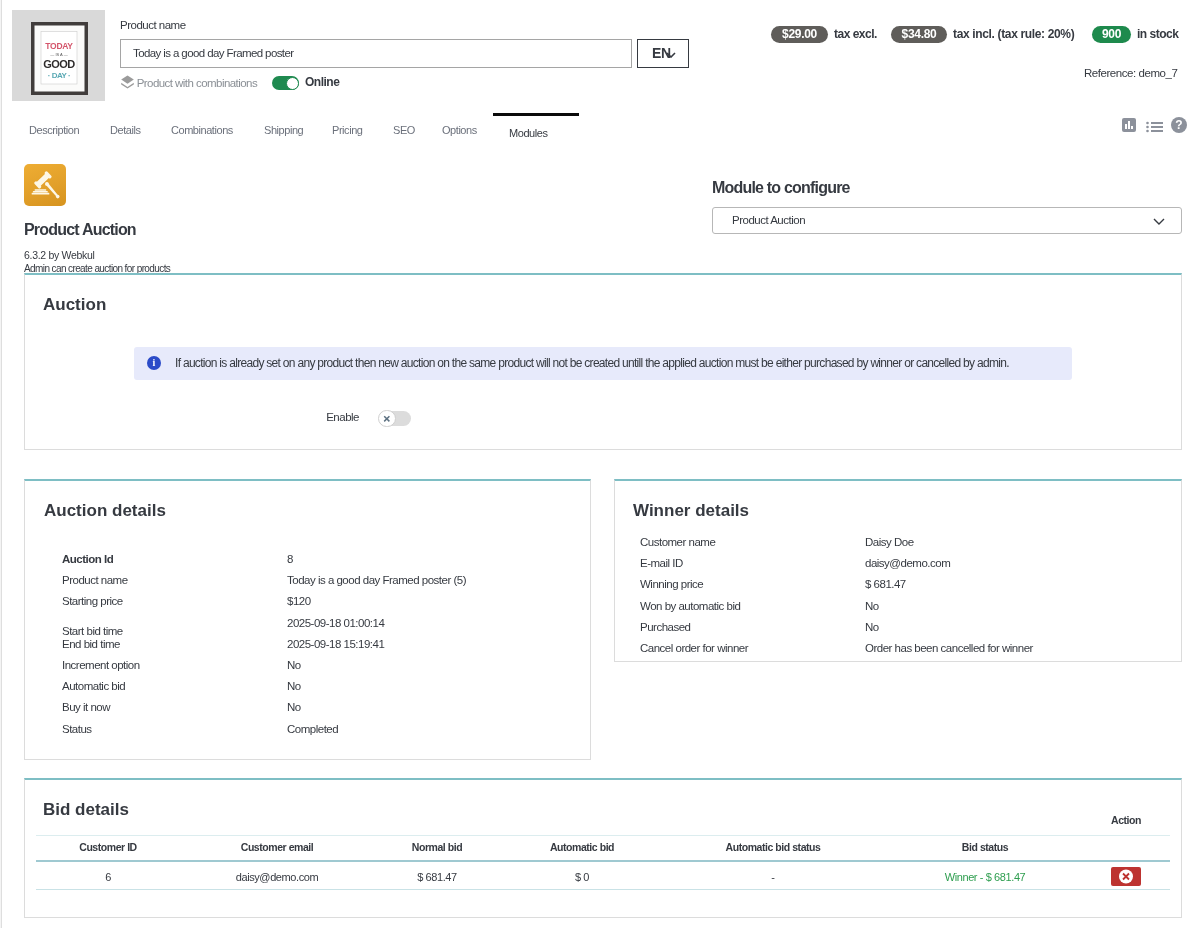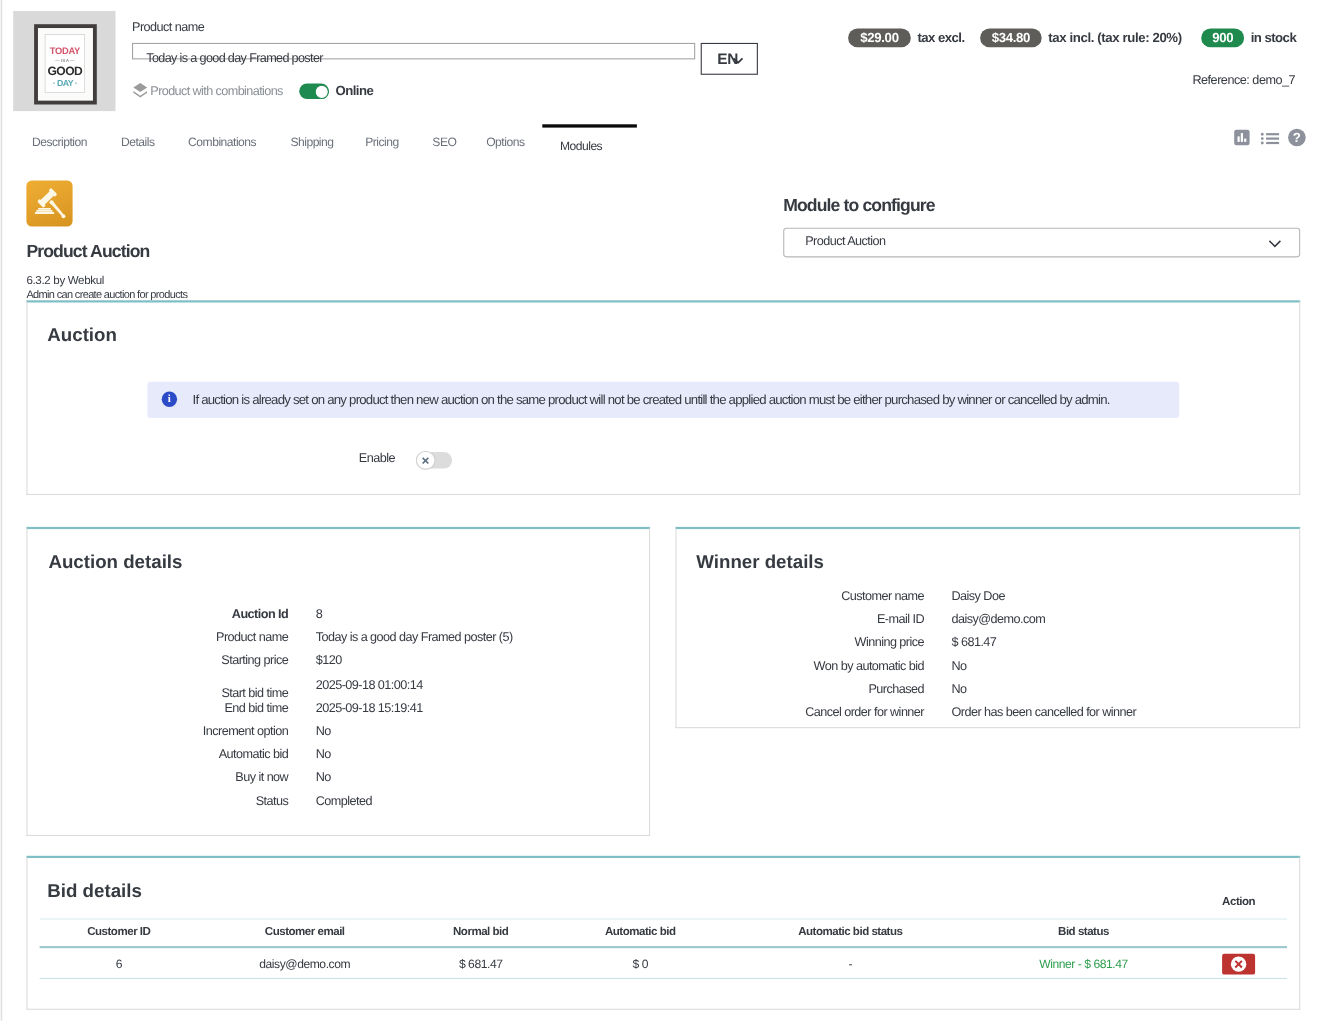--- a/index.html
+++ b/index.html
@@ -4,21 +4,21 @@
 <style>
 * { margin:0; padding:0; box-sizing:border-box; }
 html,body { width:1200px; height:928px; background:#fff; font-family:"Liberation Sans",sans-serif; color:#363a41; overflow:hidden; }
 .abs { position:absolute; }
 body { position:relative; }
 .leftline { position:absolute; left:0; top:0; width:2px; height:928px; background:#f4f4f4; border-right:1px solid #dedede; }
 
 
 .thumb { left:12px; top:10px; width:93px; height:91px; background:#d9d9d9; }
 .lbl-pname { left:120px; top:19px; font-size:11.5px; letter-spacing:-0.5px; }
-.input-name { left:120px; top:39px; width:512px; height:15px; border:1px solid #a5a5a5; font-size:11.5px; letter-spacing:-0.6px; line-height:27px; padding-left:12px; }
+.input-name { left:120px; top:39px; width:512px; height:29px; border:1px solid #a5a5a5; font-size:11.5px; letter-spacing:-0.6px; line-height:27px; padding-left:12px; }
 .en-box { left:637px; top:39px; width:52px; height:29px; border:1px solid #363a41; font-size:14px; font-weight:bold; line-height:27px; padding-left:14px; letter-spacing:-0.3px; }
 .combo-row { left:121px; top:75px; height:16px; font-size:11.5px; letter-spacing:-0.55px; color:#8a8f95; white-space:nowrap; }
 .online-lbl { left:305px; top:75px; font-size:12px; font-weight:bold; letter-spacing:-0.5px; color:#363a41; }
 
 .pill { position:absolute; top:26px; height:17px; border-radius:9px; color:#fff; font-size:12px; font-weight:bold; text-align:center; line-height:17px; letter-spacing:-0.3px; }
 .pill-gray { background:#5f5d5a; }
 .pill-green { background:#1e8a4d; }
 .badge-txt { position:absolute; top:27px; font-size:12px; font-weight:bold; letter-spacing:-0.5px; color:#363a41; }
 .reference { left:1084px; top:67px; font-size:11.5px; letter-spacing:-0.45px; }
 
@@ -47,21 +47,21 @@
 .p-wdetails { left:614px; top:479px; width:568px; height:183px; }
 .p-bid { left:24px; top:778px; width:1158px; height:140px; }
 
 .alert { left:134px; top:347px; width:938px; height:33px; background:#e7eafb; border-radius:3px; font-size:12px; letter-spacing:-0.7px; line-height:33px; padding-left:41px; color:#363a41; white-space:nowrap; }
 .alert-i { left:147px; top:356px; width:14px; height:14px; background:#2b4bc8; border-radius:50%; color:#fff; font-size:10px; font-weight:bold; font-family:"Liberation Serif",serif; text-align:center; line-height:14px; }
 .enable-lbl { left:259px; top:411px; width:100px; font-size:11.5px; letter-spacing:-0.5px; text-align:right; }
 .toggle-off { left:379px; top:411px; width:32px; height:14.5px; border-radius:7.5px; background:#dcdcdc; }
 .toggle-off .knob { position:absolute; left:-1px; top:-1.5px; width:17.5px; height:17.5px; background:#fff; border:1px solid #cfcfcf; border-radius:50%; color:#5c7080; font-size:12px; text-align:center; line-height:15.5px; }
 
 .kv { position:absolute; font-size:11.5px; letter-spacing:-0.5px; }
-.kv .k { position:absolute; text-align:right; white-space:nowrap; }
+.kv .k { position:absolute; white-space:nowrap; }
 .kv .v { position:absolute; white-space:nowrap; }
 
 
 .th { position:absolute; font-size:10.5px; font-weight:bold; letter-spacing:-0.45px; text-align:center; transform:translateX(-50%); white-space:nowrap; }
 .td { position:absolute; font-size:11px; letter-spacing:-0.4px; text-align:center; transform:translateX(-50%); white-space:nowrap; }
 .line-strong { position:absolute; height:1.5px; background:#9fc9d1; }
 .line-light { position:absolute; height:1px; background:#c9e2e6; }
 .del-btn { position:absolute; left:1111px; top:867px; width:30px; height:19px; background:#bd3330; border-radius:2px; }
 </style>
 </head>

